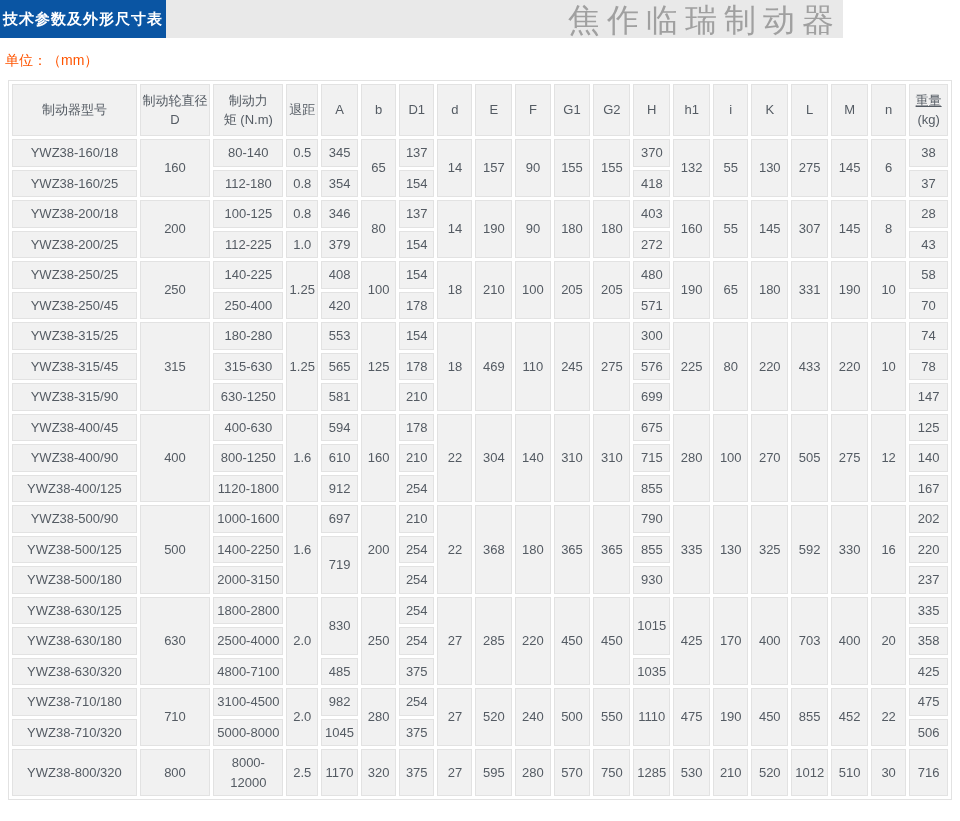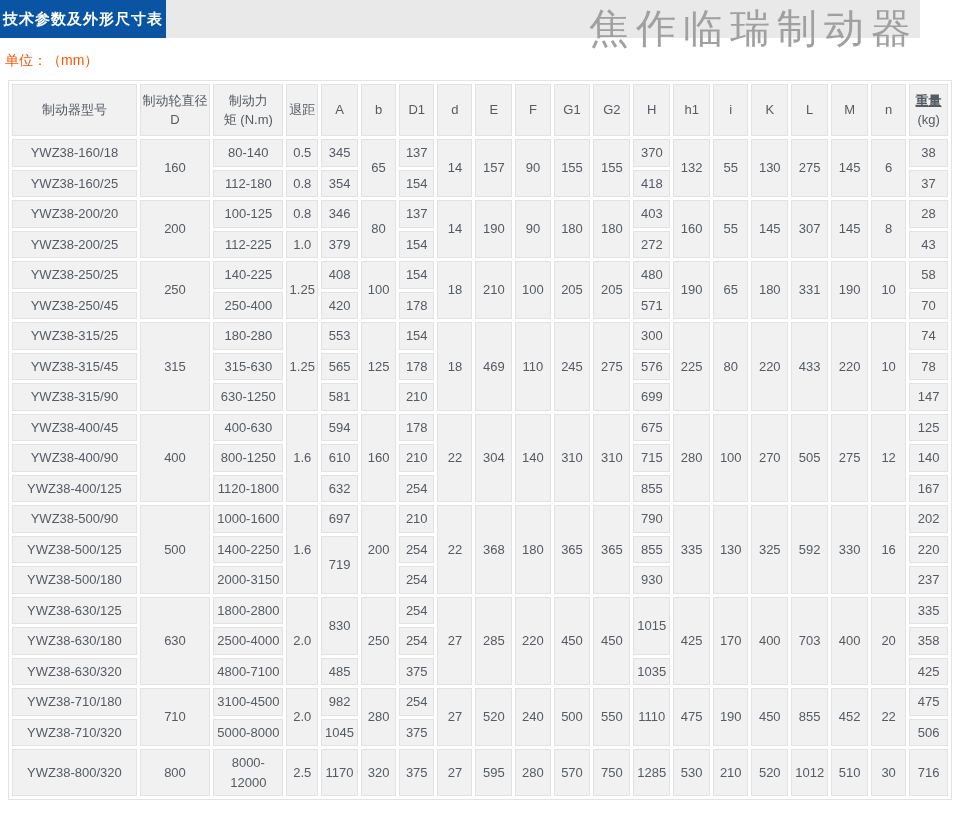--- a/index.html
+++ b/index.html
@@ -12,32 +12,32 @@
     --watermark:#a0a0a0;
   }
   *{box-sizing:border-box;}
   html,body{margin:0;padding:0;background:#fff;}
   body{
     width:960px;height:821px;overflow:hidden;
     font-family:"Liberation Sans","DejaVu Sans",sans-serif;
     color:var(--txt);
   }
   .header-band{
-    position:relative;width:920px;height:38px;background:var(--band);
+    position:relative;width:843px;height:38px;background:var(--band);
   }
   .title-tab{
     position:absolute;left:0;top:0;width:166px;height:38px;
     background:var(--tab-blue);color:#fff;
     font-size:15px;font-weight:bold;letter-spacing:1px;
     display:flex;align-items:center;justify-content:center;
   }
   .watermark{
     position:absolute;right:2px;top:4px;
-    font-family:Liberation Sans, sans-serif;
-    font-size:40px;color:var(--watermark);letter-spacing:7px;
+    font-family:Liberation Mono, monospace;
+    font-size:32px;color:var(--watermark);letter-spacing:7px;
     white-space:nowrap;line-height:1.2;
   }
   .unit-label{
     margin:14px 4px 10px 5px;
     color:var(--accent);font-size:14px;
   }
   table.spec{
     width:944px;margin:10px 8px;
     border-collapse:separate;border-spacing:3px;
     border:1px solid var(--cell-border);
@@ -48,21 +48,21 @@
     border:1px solid var(--cell-border);
     color:var(--txt);
     font-size:13px;font-weight:normal;
     text-align:center;vertical-align:middle;
     padding:3px 1px;line-height:1.5;
     white-space:pre-line;
     overflow:hidden;
   }
   table.spec thead th{height:52px;}
   table.spec tbody td{height:26px;}
-  .u{text-decoration:underline;font-weight:bold;}
+  .u{text-decoration:underline;}
 </style>
 </head>
 <body>
 
 <div class="header-band">
   <div class="title-tab">技术参数及外形尺寸表</div>
   <div class="watermark">焦作临瑞制动器</div>
 </div>
 
 <div class="unit-label">单位：（mm）</div>
@@ -140,21 +140,21 @@
       <tr>
         <td>YWZ38-160/25</td>
         <td>112-180</td>
         <td>0.8</td>
         <td>354</td>
         <td>154</td>
         <td>418</td>
         <td>37</td>
       </tr>
       <tr>
-        <td>YWZ38-200/20</td>
+        <td>YWZ38-200/18</td>
         <td rowspan="2">200</td>
         <td>100-125</td>
         <td>0.8</td>
         <td>346</td>
         <td rowspan="2">80</td>
         <td>137</td>
         <td rowspan="2">14</td>
         <td rowspan="2">190</td>
         <td rowspan="2">90</td>
         <td rowspan="2">180</td>
@@ -271,21 +271,21 @@
         <td>YWZ38-400/90</td>
         <td>800-1250</td>
         <td>610</td>
         <td>210</td>
         <td>715</td>
         <td>140</td>
       </tr>
       <tr>
         <td>YWZ38-400/125</td>
         <td>1120-1800</td>
-        <td>632</td>
+        <td>912</td>
         <td>254</td>
         <td>855</td>
         <td>167</td>
       </tr>
       <tr>
         <td>YWZ38-500/90</td>
         <td rowspan="3">500</td>
         <td>1000-1600</td>
         <td rowspan="3">1.6</td>
         <td>697</td>

